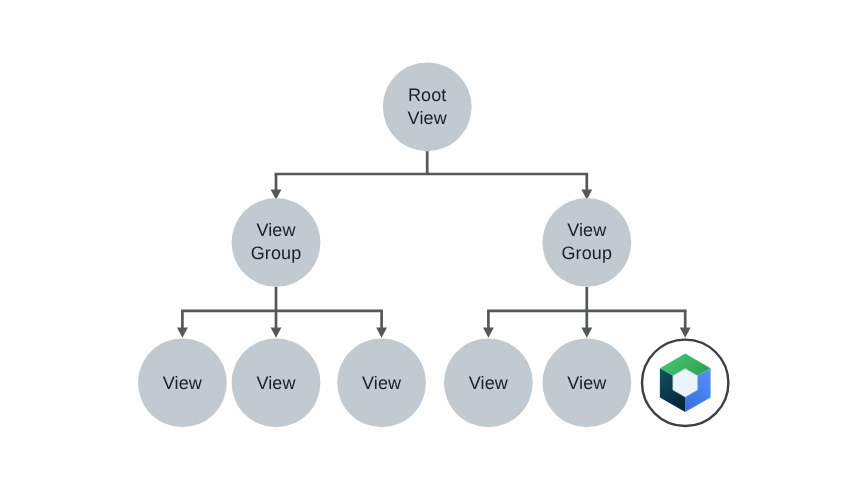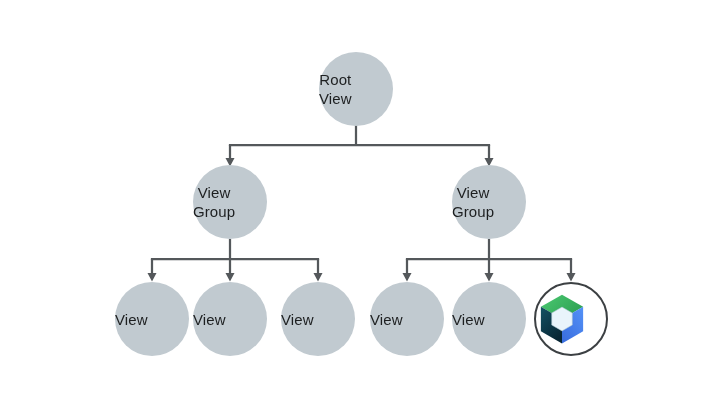--- a/index.html
+++ b/index.html
@@ -24,20 +24,21 @@
   .node {
     position: absolute;
     width: 74px;
     height: 74px;
     margin-left: -37px;
     margin-top: -37px;
     border-radius: 50%;
     background: #c1cad0;
     display: flex;
     align-items: center;
+    justify-content: center;
     box-sizing: border-box;
   }
   .node-label {
     white-space: pre-line;
     text-align: center;
     font-size: 15px;
     line-height: 19px;
     color: #1d1f20;
     letter-spacing: 0.1px;
   }

